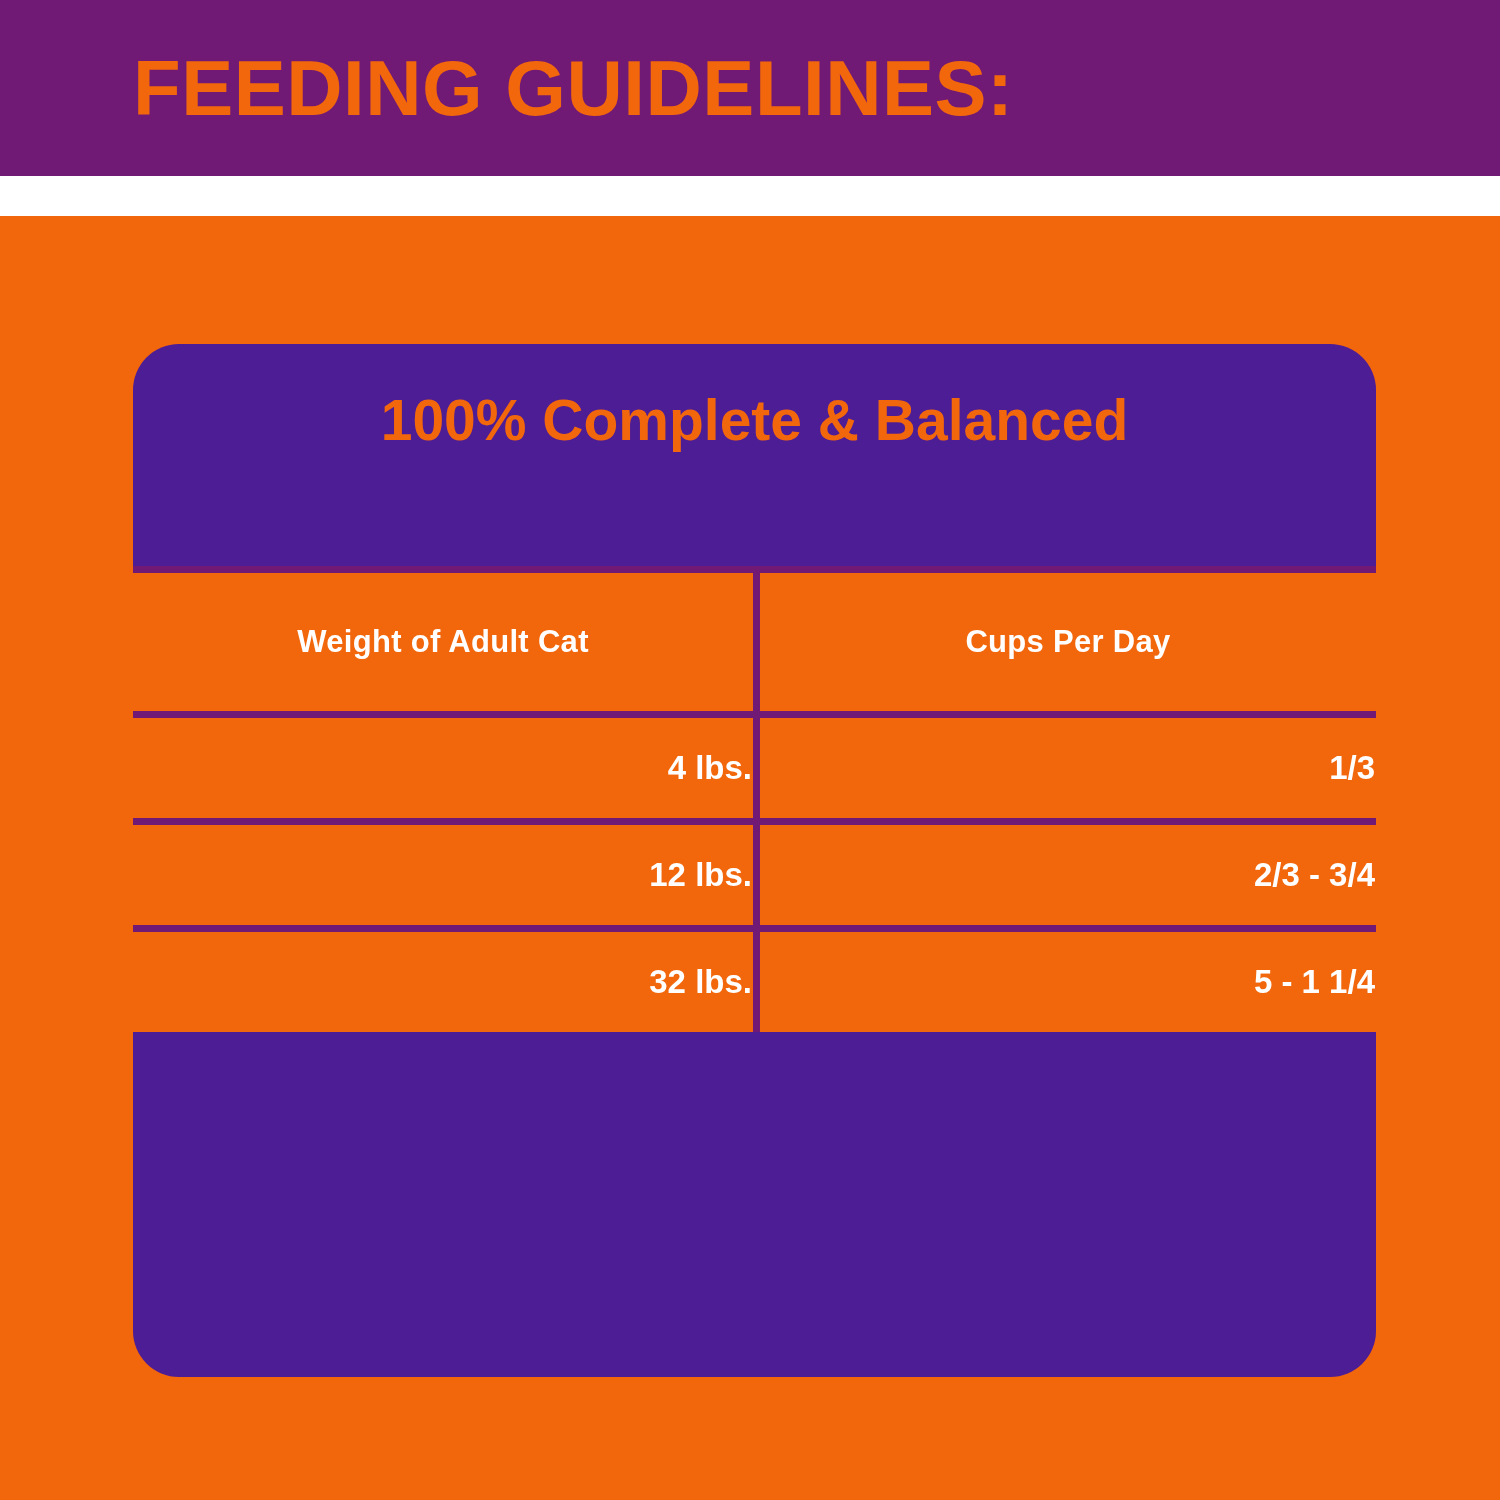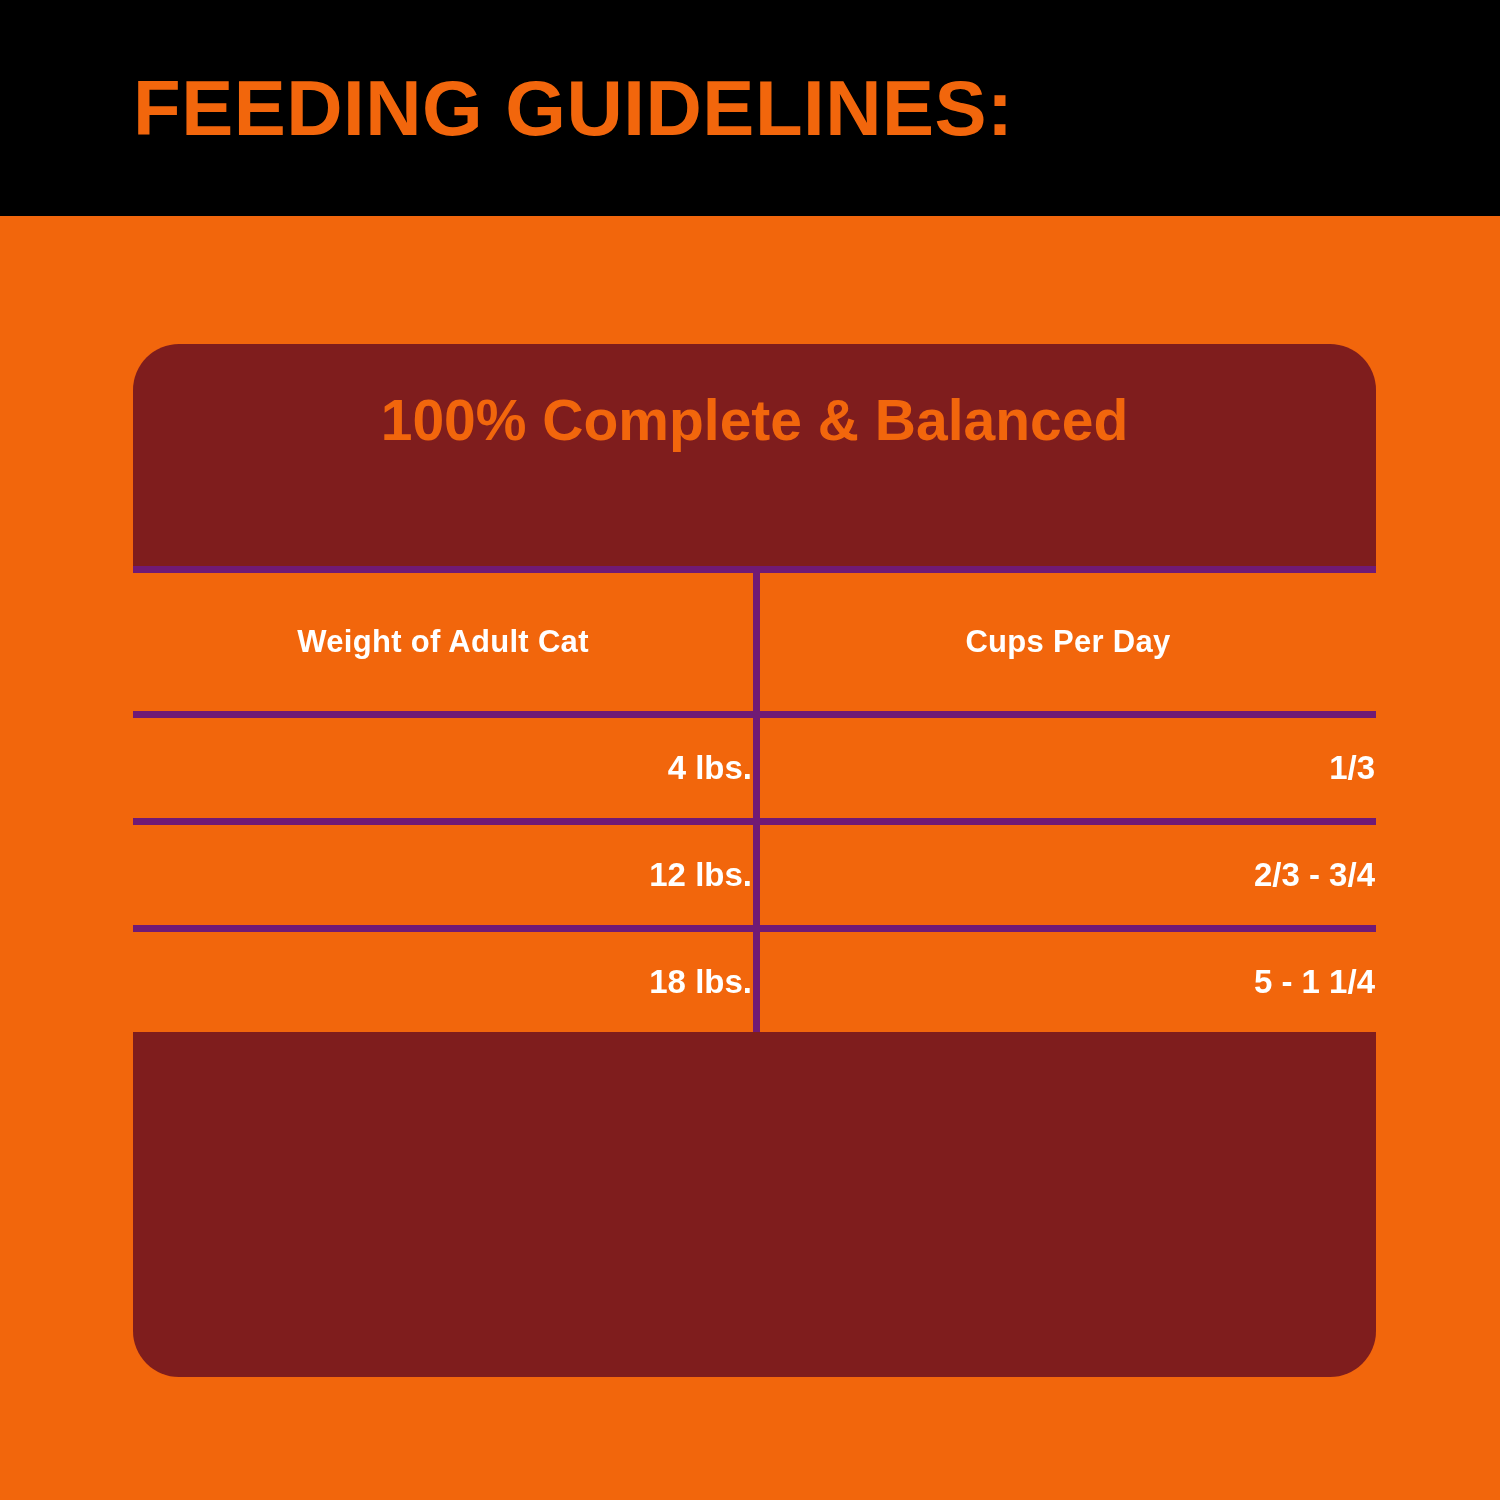--- a/index.html
+++ b/index.html
@@ -18,22 +18,22 @@
     width: 1500px;
     height: 1500px;
     background: #ffffff;
   }
   
   #header-band {
     position: absolute;
     left: 0;
     top: 0;
     width: 1500px;
-    height: 216px;
-    background: #000000;
+    height: 176px;
+    background: #701a75;
     display: flex;
     align-items: center;
   }
   #page-title {
     margin-left: 133px;
     color: #F2660C;
     font-size: 78px;
     font-weight: bold;
     letter-spacing: 0.5px;
     line-height: 1;
@@ -48,21 +48,21 @@
     height: 1284px;
     background: #F2660C;
   }
   
   #panel {
     position: absolute;
     left: 133px;
     top: 344px;
     width: 1243px;
     height: 1033px;
-    background: #7f1d1d;
+    background: #4c1d95;
     border-radius: 46px;
     overflow: hidden;
   }
   #panel-heading {
     padding-top: 42px;
     text-align: center;
     color: #F2660C;
     font-size: 57px;
     font-weight: bold;
     line-height: 1.22;
@@ -145,20 +145,20 @@
         </tr>
         <tr class="data-row">
           <td>4 lbs.</td>
           <td>1/3</td>
         </tr>
         <tr class="data-row">
           <td>12 lbs.</td>
           <td>2/3 - 3/4</td>
         </tr>
         <tr class="data-row">
-          <td>18 lbs.</td>
+          <td>32 lbs.</td>
           <td>5 - 1 1/4</td>
         </tr>
       </tbody>
     </table>
 
   </div>
 </div>
 
 </body></html>

